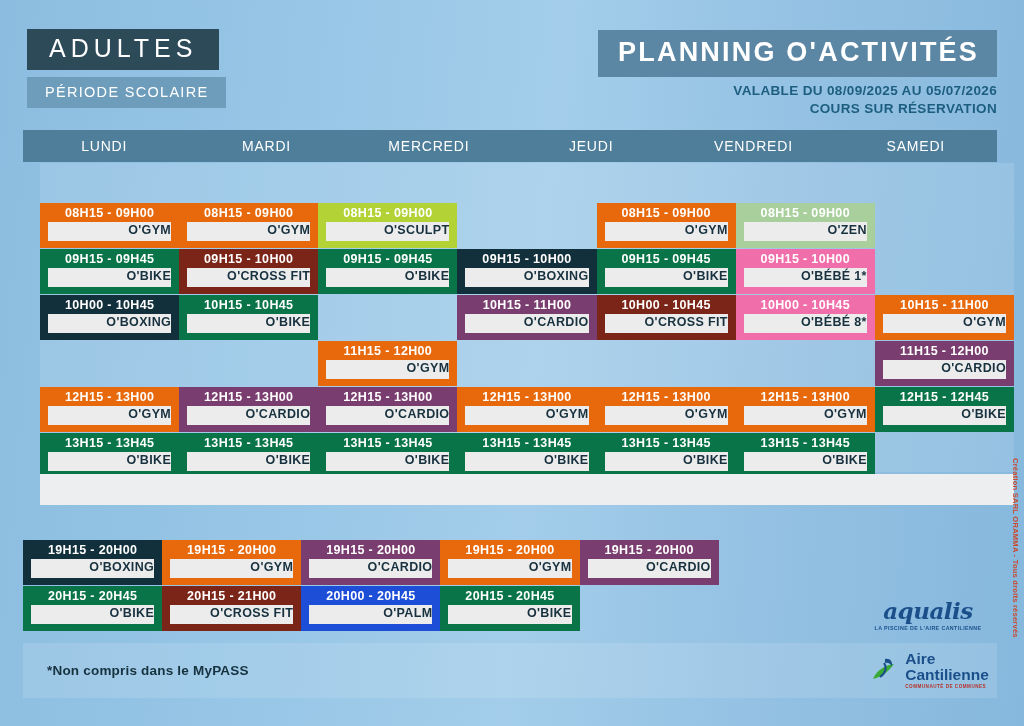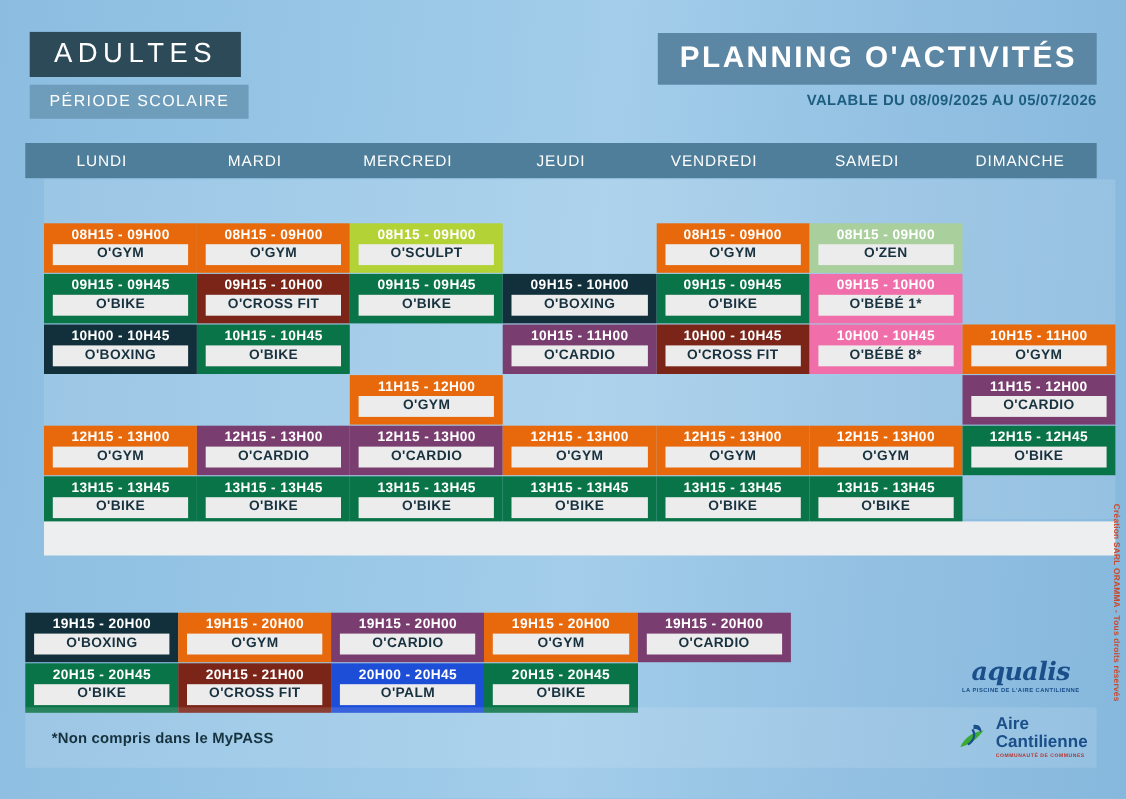--- a/index.html
+++ b/index.html
@@ -67,21 +67,21 @@
   }
   .panel-light{
     position:absolute;left:0;top:0;width:974px;height:309px;
     background:rgba(255,255,255,0.12);
   }
   .sep-band{
     position:absolute;left:0;top:311px;width:974px;height:31px;
     background:#eceef0;
   }
   .evening-wrap{
-    position:absolute;left:23px;top:540px;width:974px;height:103px;margin-top:17px;
+    position:absolute;left:23px;top:540px;width:974px;height:103px;
   }
   .footnote-panel{
     position:absolute;left:23px;top:643px;width:974px;height:55px;
     background:rgba(255,255,255,0.12);
   }
   .footnote{
     position:absolute;left:47px;top:663px;
     color:#16323f;font-size:13.5px;font-weight:bold;letter-spacing:.2px;
   }
 
@@ -96,21 +96,21 @@
     display:flex;flex-direction:column;align-items:center;justify-content:flex-start;
     padding-top:3px;box-sizing:border-box;
   }
   .t-time{
     font-size:12.5px;font-weight:bold;color:#ffffff;letter-spacing:.35px;
     line-height:1.15;margin-bottom:2px;
   }
   .t-name{
     background:#ececec;color:#17313f;
     font-size:12.5px;font-weight:bold;letter-spacing:.35px;
-    width:calc(100% - 16px);text-align:center;
+    width:calc(100% - 16px);text-align:right;
     padding:2px 0 3px 0;line-height:1.05;
   }
   
   .pale .t-time{color:#ffffff;}
 
   
   .logos{position:absolute;right:38px;bottom:36px;width:116px;text-align:center;}
   .logo-aqualis{
     font-family:"DejaVu Serif", serif;
     color:#1b4f8a;font-size:23px;font-style:italic;font-weight:bold;
@@ -141,31 +141,31 @@
 <div class="bg-wash"></div>
 
 <div class="page">
 
   <div class="hdr">
     <div class="tag-adultes">ADULTES</div>
     <div class="tag-periode">PÉRIODE SCOLAIRE</div>
     <div class="title-bar">PLANNING O'ACTIVITÉS</div>
     <div class="subtitle">
       <div>VALABLE DU 08/09/2025 AU 05/07/2026</div>
+      <div>COURS SUR RÉSERVATION</div>
     </div>
   </div>
 
   <div class="daysbar">
     <div class="daycell">LUNDI</div>
     <div class="daycell">MARDI</div>
     <div class="daycell">MERCREDI</div>
     <div class="daycell">JEUDI</div>
     <div class="daycell">VENDREDI</div>
     <div class="daycell">SAMEDI</div>
-    <div class="daycell">DIMANCHE</div>
   </div>
 
   <div class="grid-wrap">
     <div class="panel-light"></div>
     <div id="rows-host">
         <div class="row" style="top: 40px;">
           <div class="cell">
             <div class="blk" style="background: rgb(232, 105, 11);">
               <div class="t-time">08H15 - 09H00</div>
               <div class="t-name">O'GYM</div>

